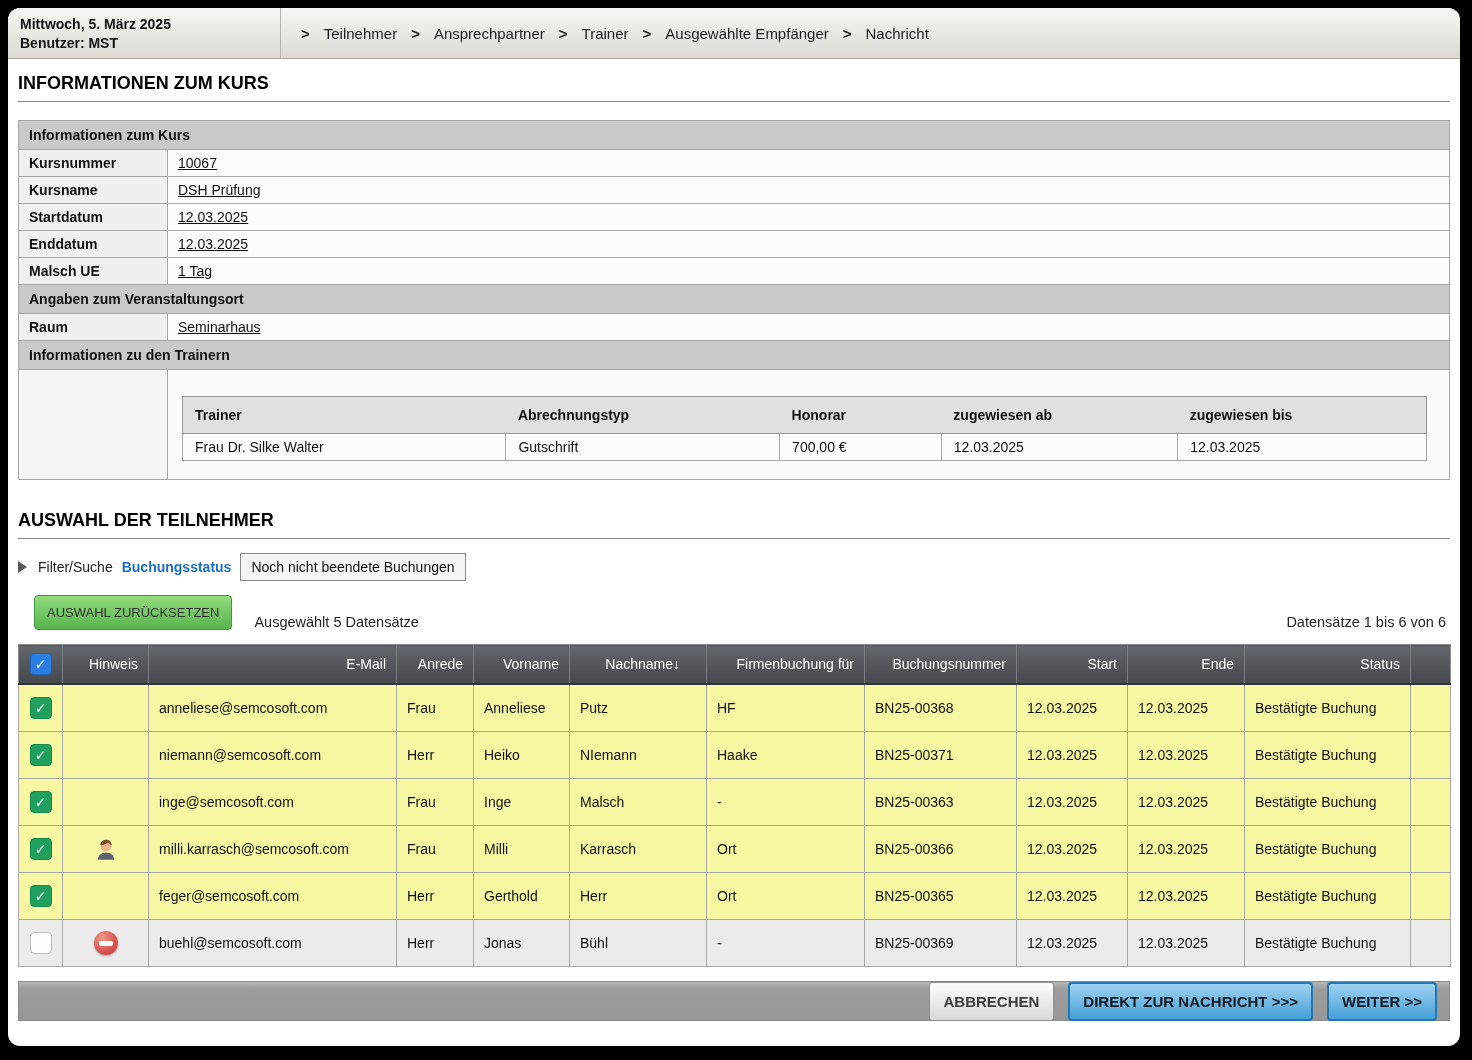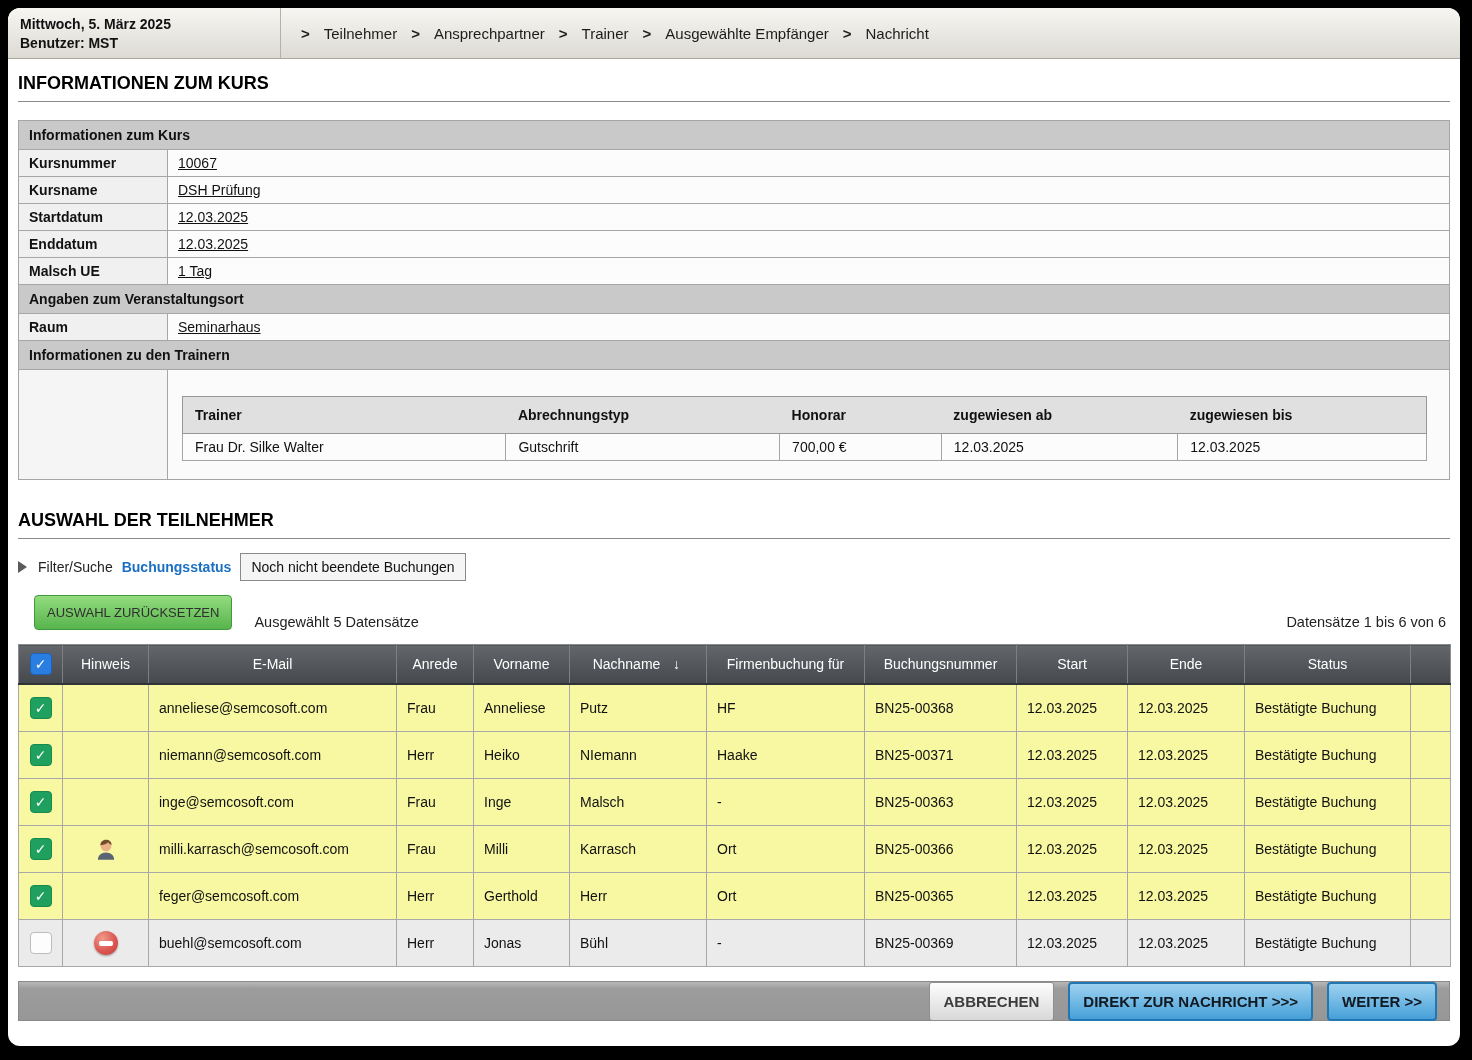--- a/index.html
+++ b/index.html
@@ -51,21 +51,21 @@
   .btn-green{background:linear-gradient(#93dc7e,#58b44d);border:1px solid #3e9a3c;
     border-radius:4px;padding:9px 12px;font-size:13px;color:#2f2f2f;cursor:pointer;
     font-family:inherit;}
   .sel-info{margin-left:22px;}
   .rec-info{margin-left:auto;padding-right:4px;}
 
   
   table.grid{width:100%;border-collapse:collapse;table-layout:fixed;margin-top:14px;
     font-size:14px;border:1px solid #8c8c8c;}
   table.grid thead th{background:linear-gradient(#63676b,#45494d);color:#fff;
-    font-weight:normal;text-align:center;padding:8px 10px;height:17px;
+    font-weight:normal;text-align:right;padding:8px 10px;height:17px;
     border-left:1px solid #7c8084;border-bottom:2px solid #2f3337;overflow:hidden;white-space:nowrap;}
   table.grid thead th:first-child{border-left:none;text-align:center;}
   table.grid tbody td{border:1px solid #a8a8a8;padding:4px 10px;height:38px;color:#111;
     overflow:hidden;white-space:nowrap;}
   tr.row-selected td{background:#f8f8a2;}
   tr.row-unselected td{background:#ebebeb;}
   .cell-cb{text-align:center;}
   .cell-hint{text-align:center;}
 
   .cb{display:inline-block;width:20px;height:20px;border-radius:4px;line-height:20px;

